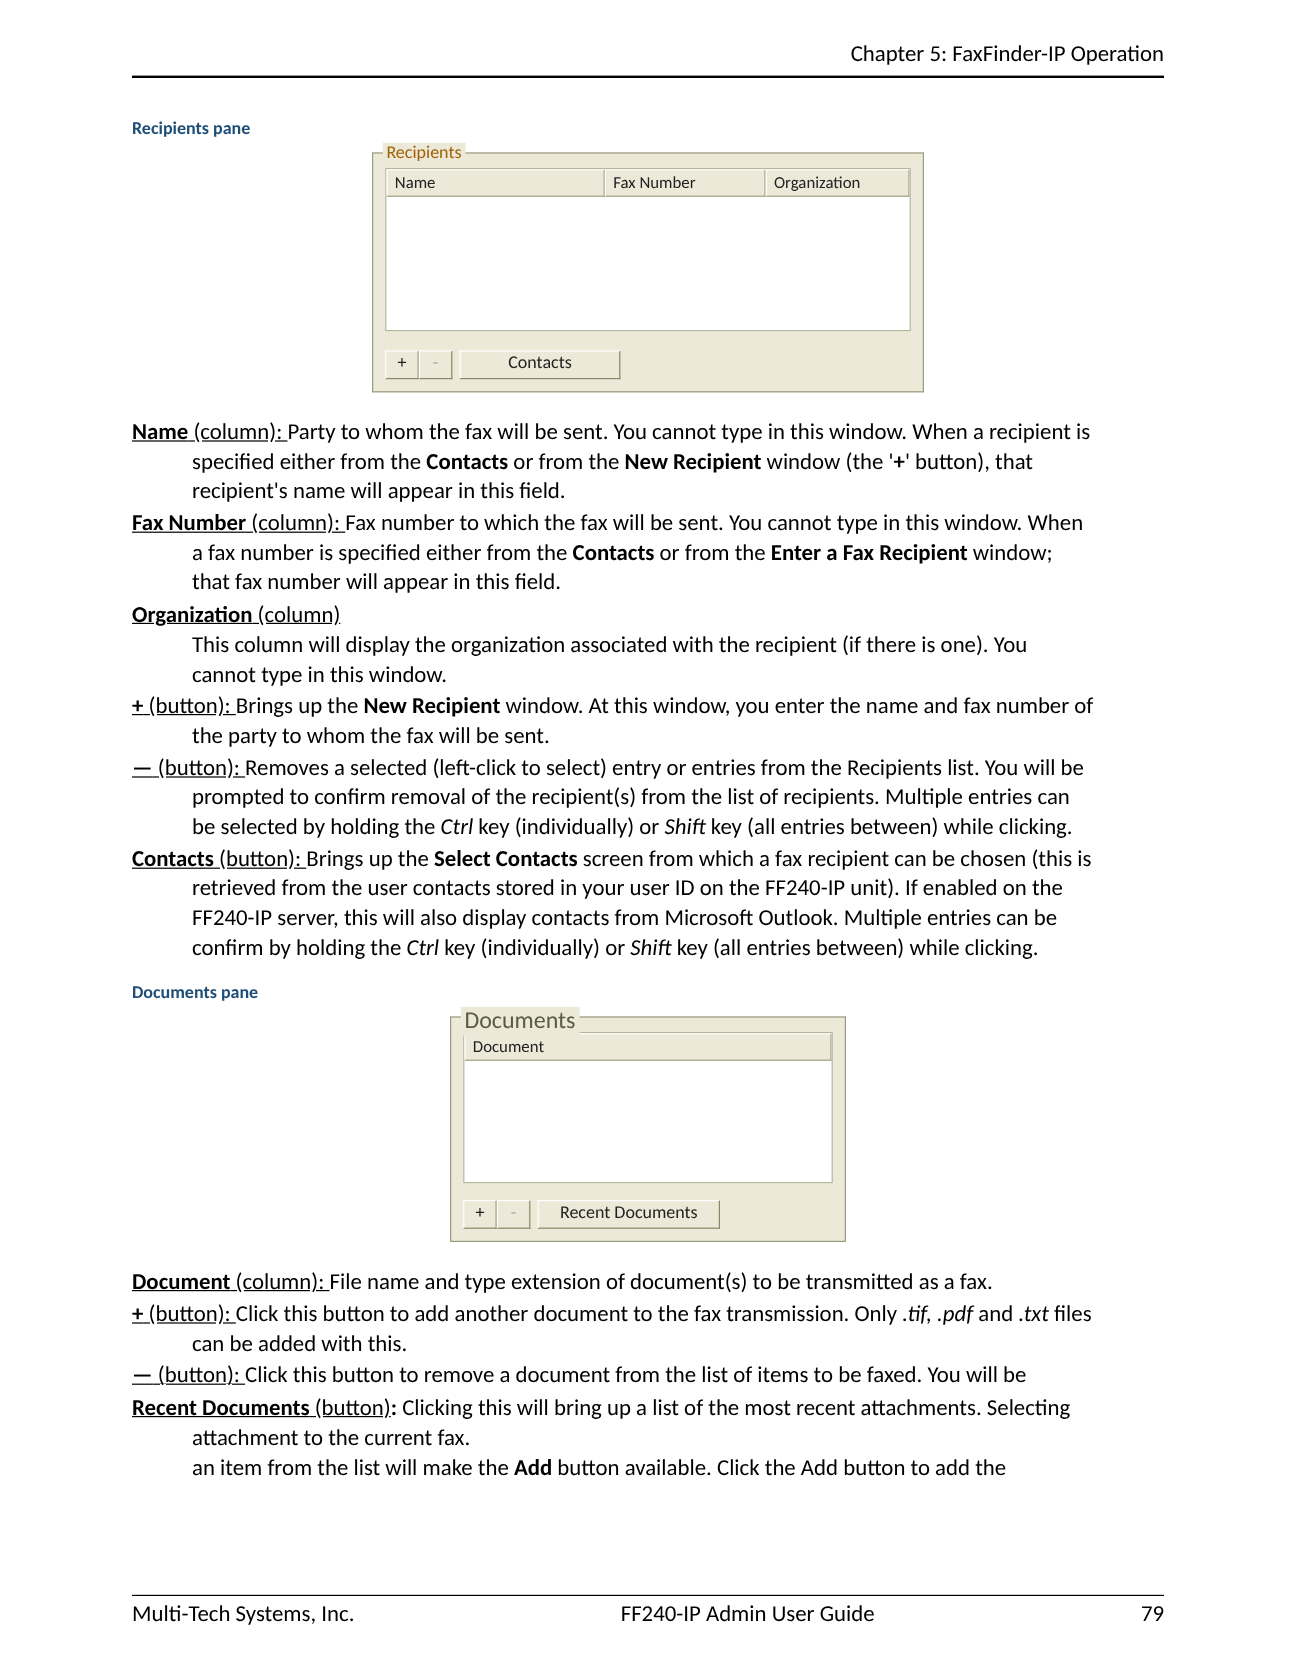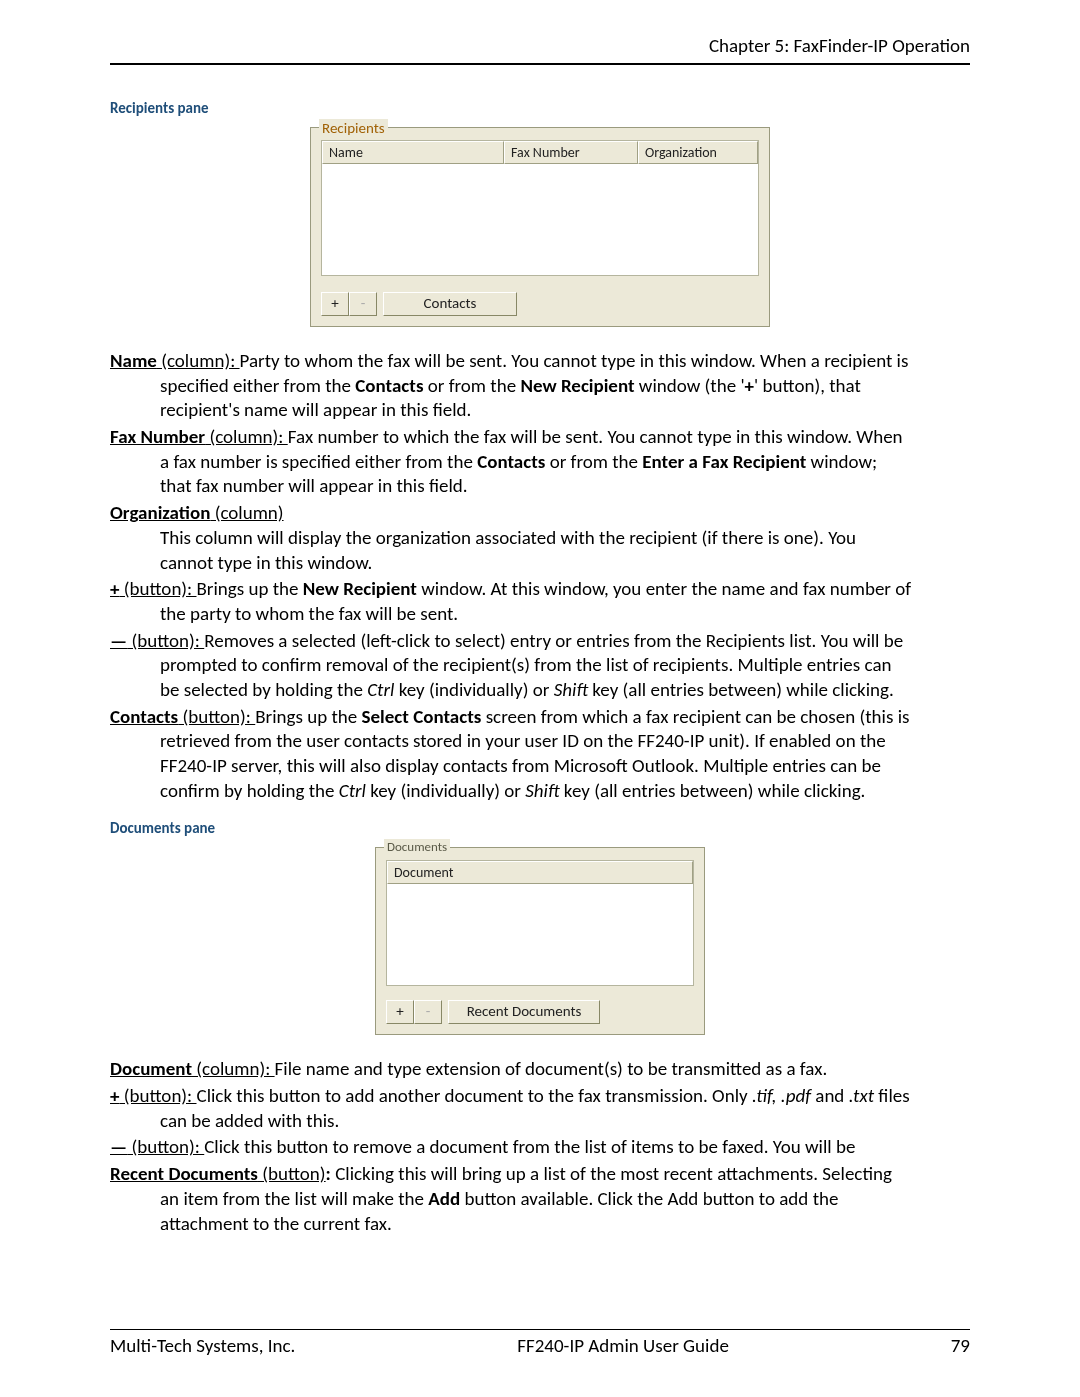--- a/index.html
+++ b/index.html
@@ -104,21 +104,21 @@
     position: relative;
     padding: 12px 10px 10px 10px;
     box-sizing: border-box;
   }
   .documents-pane .legend {
     position: absolute;
     top: -9px;
     left: 8px;
     background: #ece9d8;
     color: #5a5a48;
-    font-size: 13px;
+    font-size: 20px;
     padding: 0 3px;
   }
   .dp-list {
     background: #fff;
     border: 1px solid #b5b59e;
     height: 124px;
     overflow: hidden;
   }
   .dp-header-cell {
     border: 1px solid #fff;
@@ -291,22 +291,22 @@
       <p>
         <span class="term">—</span><span class="termlabel"> (button): </span><span>Click this button to remove a document from the list of items to be faxed. You will be</span>
       </p>
     </div>
 
     <div class="desc-item">
       <p>
         <span class="term">Recent Documents</span><span class="termlabel"> (button)</span><b>: </b><span>Clicking this will bring up a list of the most recent attachments. Selecting</span>
       </p>
       <div class="indent-block">
+        <p>attachment to the current fax.</p>
         <p><span>an item from the list will make the </span><b>Add</b><span> button available. Click the Add button to add the</span></p>
-        <p>attachment to the current fax.</p>
       </div>
     </div>
 
   </div>
 
   <div class="footer">
     <span>Multi-Tech Systems, Inc.</span>
     <span>FF240-IP Admin User Guide</span>
     <span>79</span>
   </div>

